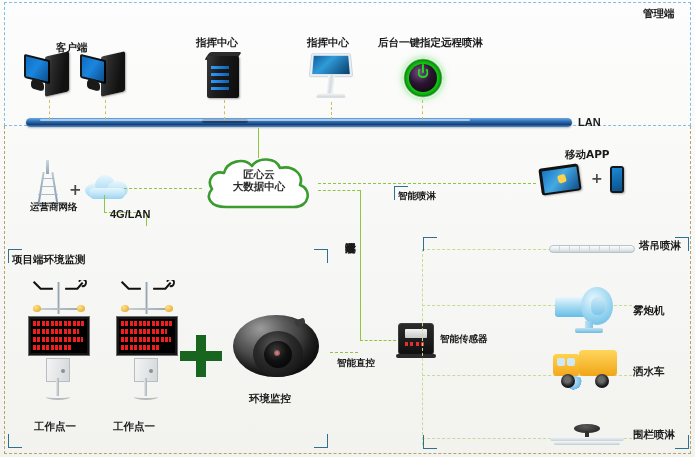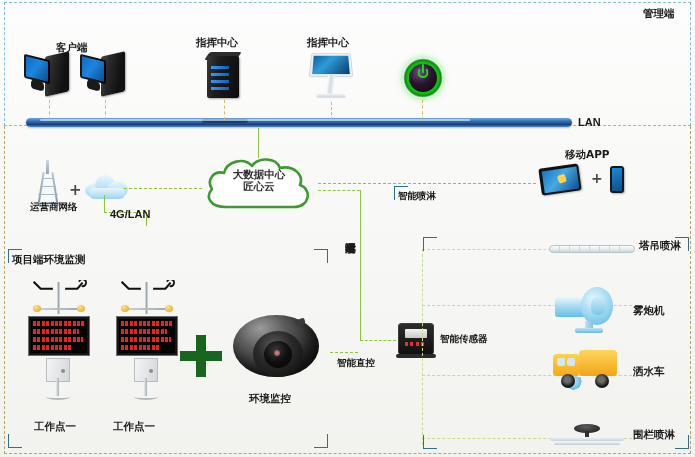--- a/index.html
+++ b/index.html
@@ -290,20 +290,21 @@
       <div class="stem"></div>
       <div class="foot"></div>
   </div>
   <div class="lbl cn" style="left:307px;top:36px;">指挥中心</div>
 
   <div class="icon pwr" style="left:403px;top:58px;">
     <div class="inner"></div>
       <div class="glyph"></div>
       <div class="bar"></div>
   </div>
+  <div class="lbl cn" style="left:378px;top:36px;">后台一键指定远程喷淋</div>
 
   <div class="icon tower-ic" style="left:31px;top:160px;">
     <div class="mast"></div>
     <div class="leg" style="left:9px;transform:rotate(9deg);"></div>
     <div class="leg" style="left:23px;transform:rotate(-9deg);"></div>
     <div class="xb" style="left:11px;top:18px;width:12px;"></div>
     <div class="xb" style="left:9px;top:26px;width:16px;"></div>
     <div class="xb" style="left:7px;top:34px;width:20px;"></div>
     <div class="xb" style="left:5px;top:42px;width:24px;"></div>
   </div>
@@ -324,22 +325,22 @@
   <div class="ln h-green-dash" style="left:124px;top:188px;width:78px;"></div>
 
   <div class="ln v-green" style="left:258px;top:128px;height:30px;"></div>
 
   <div class="bigcloud">
     <svg width="118" height="58" viewBox="0 0 118 58">
       <path d="M26 52 C10 52 5 42 12 34 C6 25 14 15 24 18 C27 6 44 2 52 11
                C58 2 76 2 80 13 C94 10 104 20 100 30 C112 34 110 52 94 52 Z" fill="#ffffff" stroke="#3a9b2e" stroke-width="2.6" stroke-linejoin="round"></path>
     </svg>
     <div class="txt">
+      <div>匠心云</div>
       <div>大数据中心</div>
-      <div>匠心云</div>
     </div>
   </div>
 
   <div class="ln h-green-dash" style="left:318px;top:183px;width:218px;"></div>
 
   <div class="ln h-green-dash" style="left:318px;top:190px;width:42px;"></div>
   <div class="ln v-green" style="left:360px;top:190px;height:150px;"></div>
   <div class="ln h-green-dash" style="left:360px;top:340px;width:36px;"></div>
 
   <div class="lbl cn" style="left:565px;top:148px;">移动APP</div>

